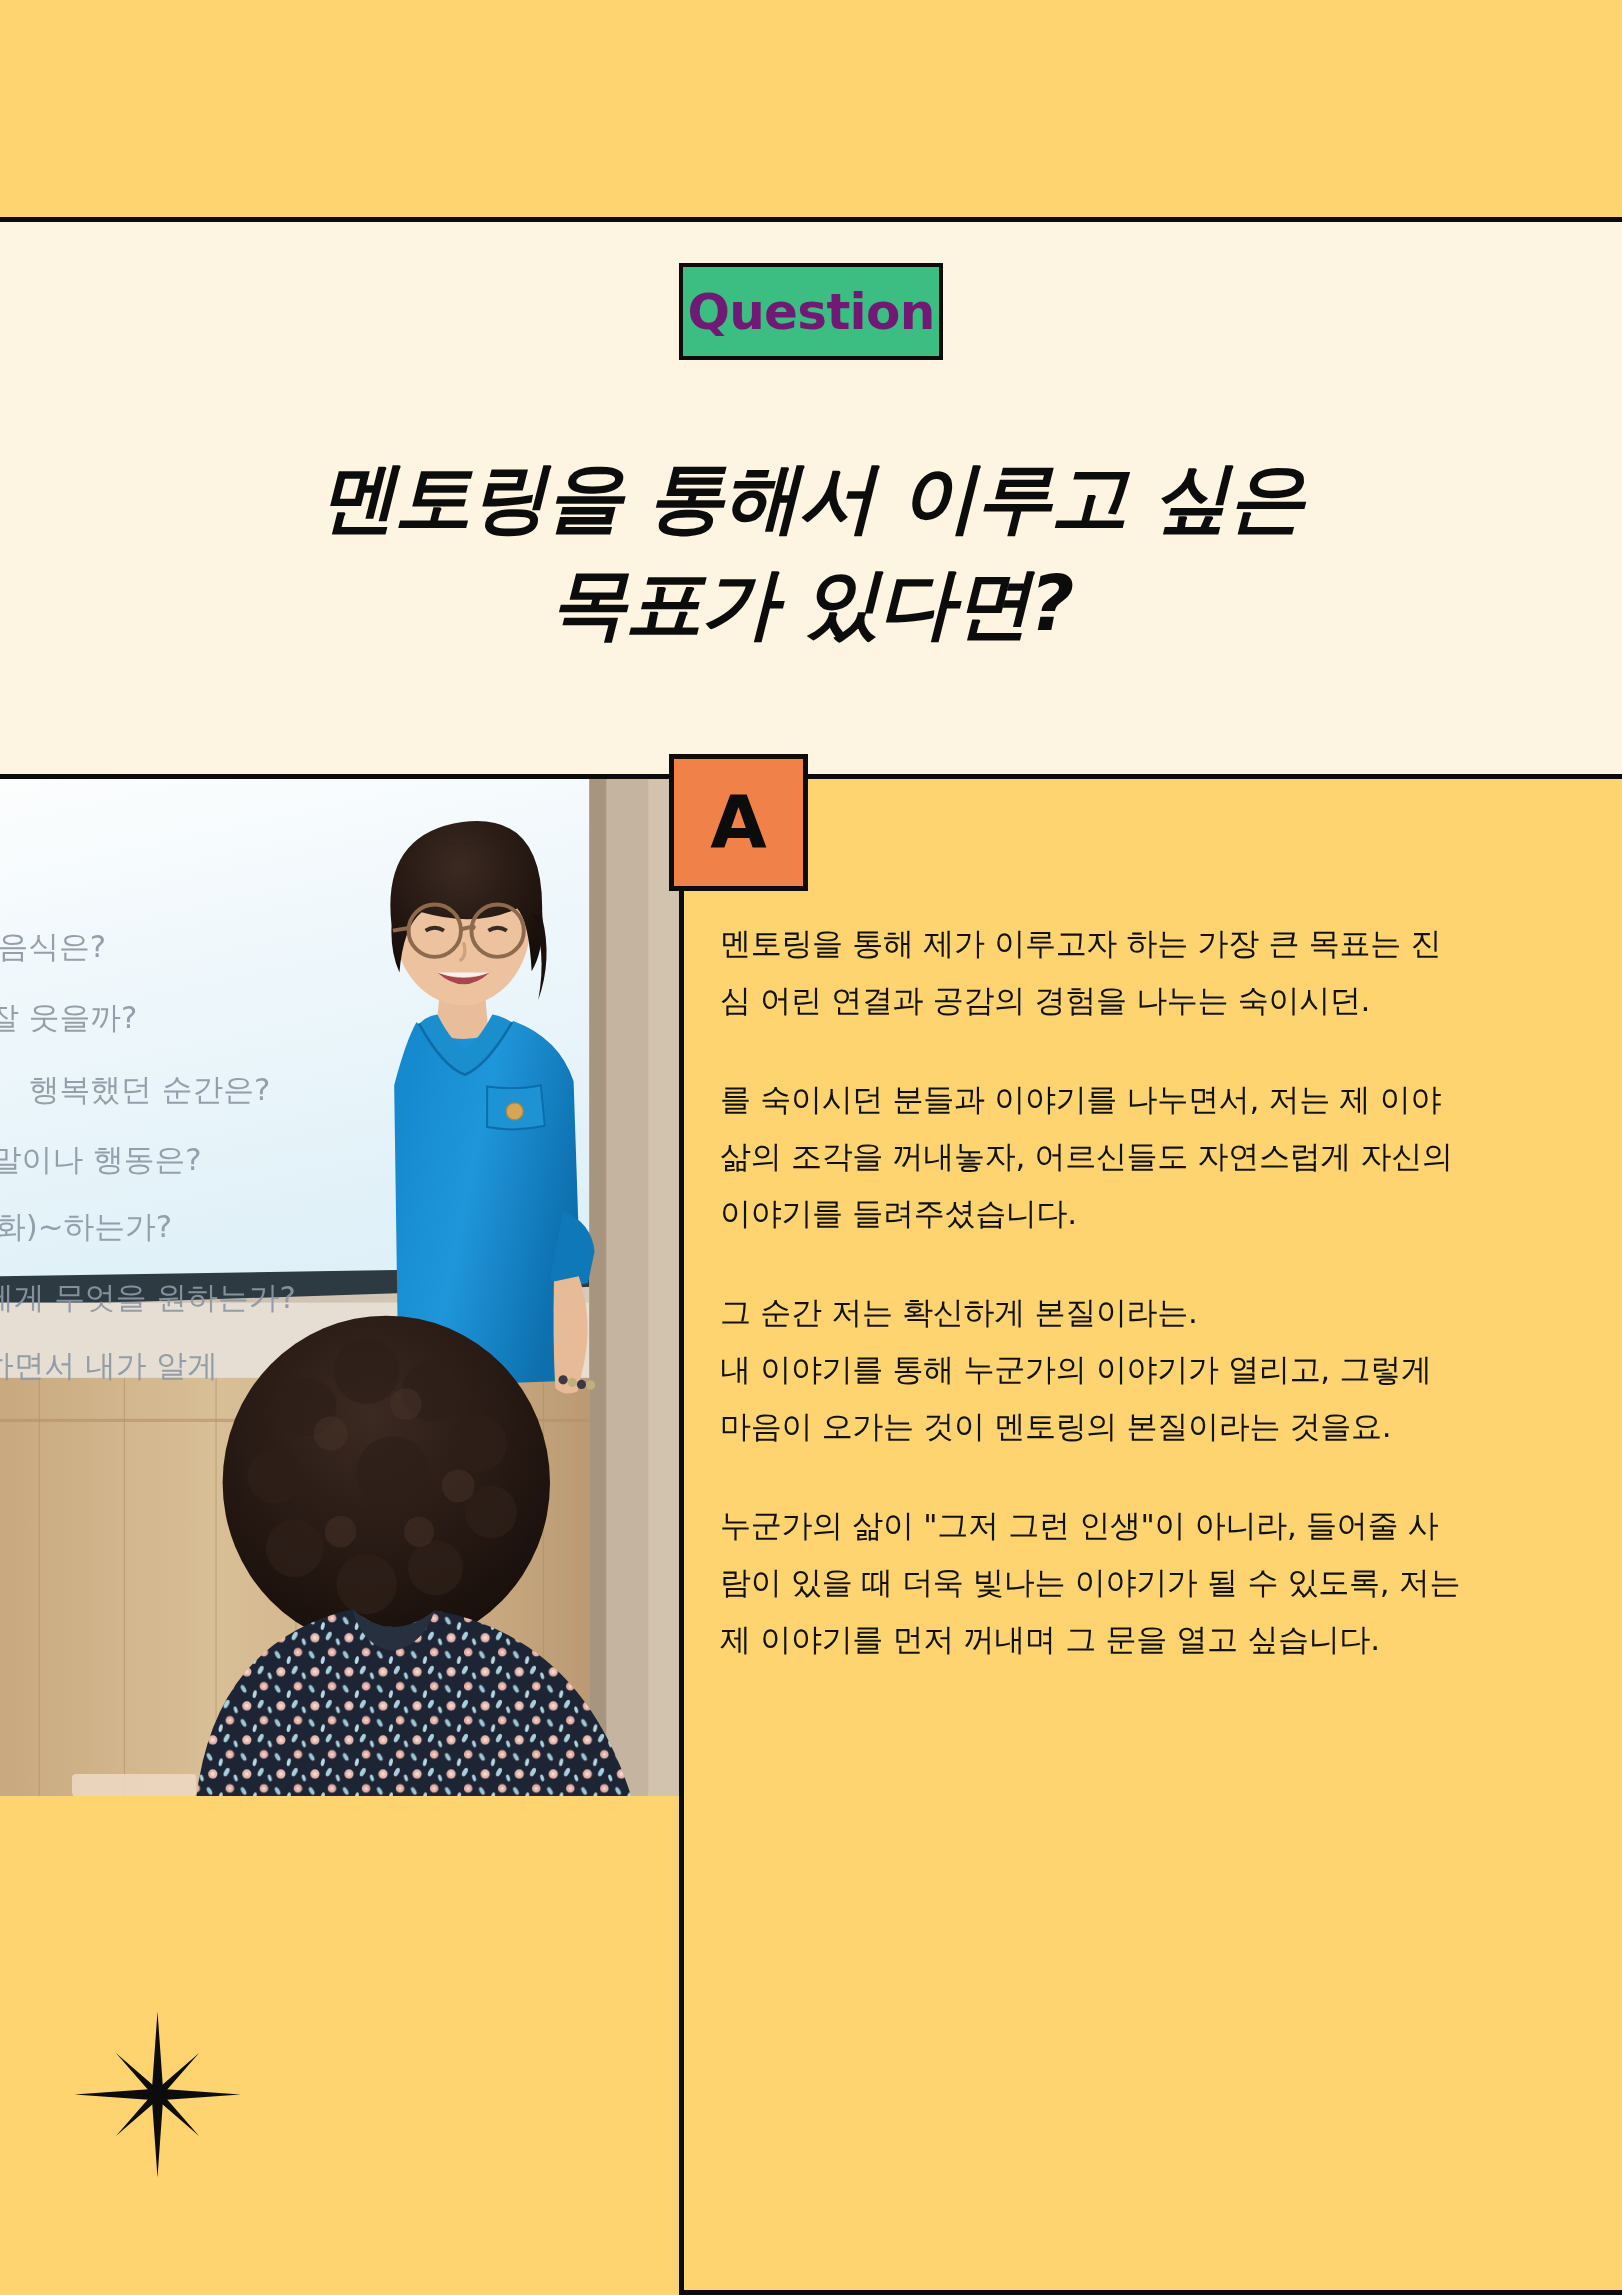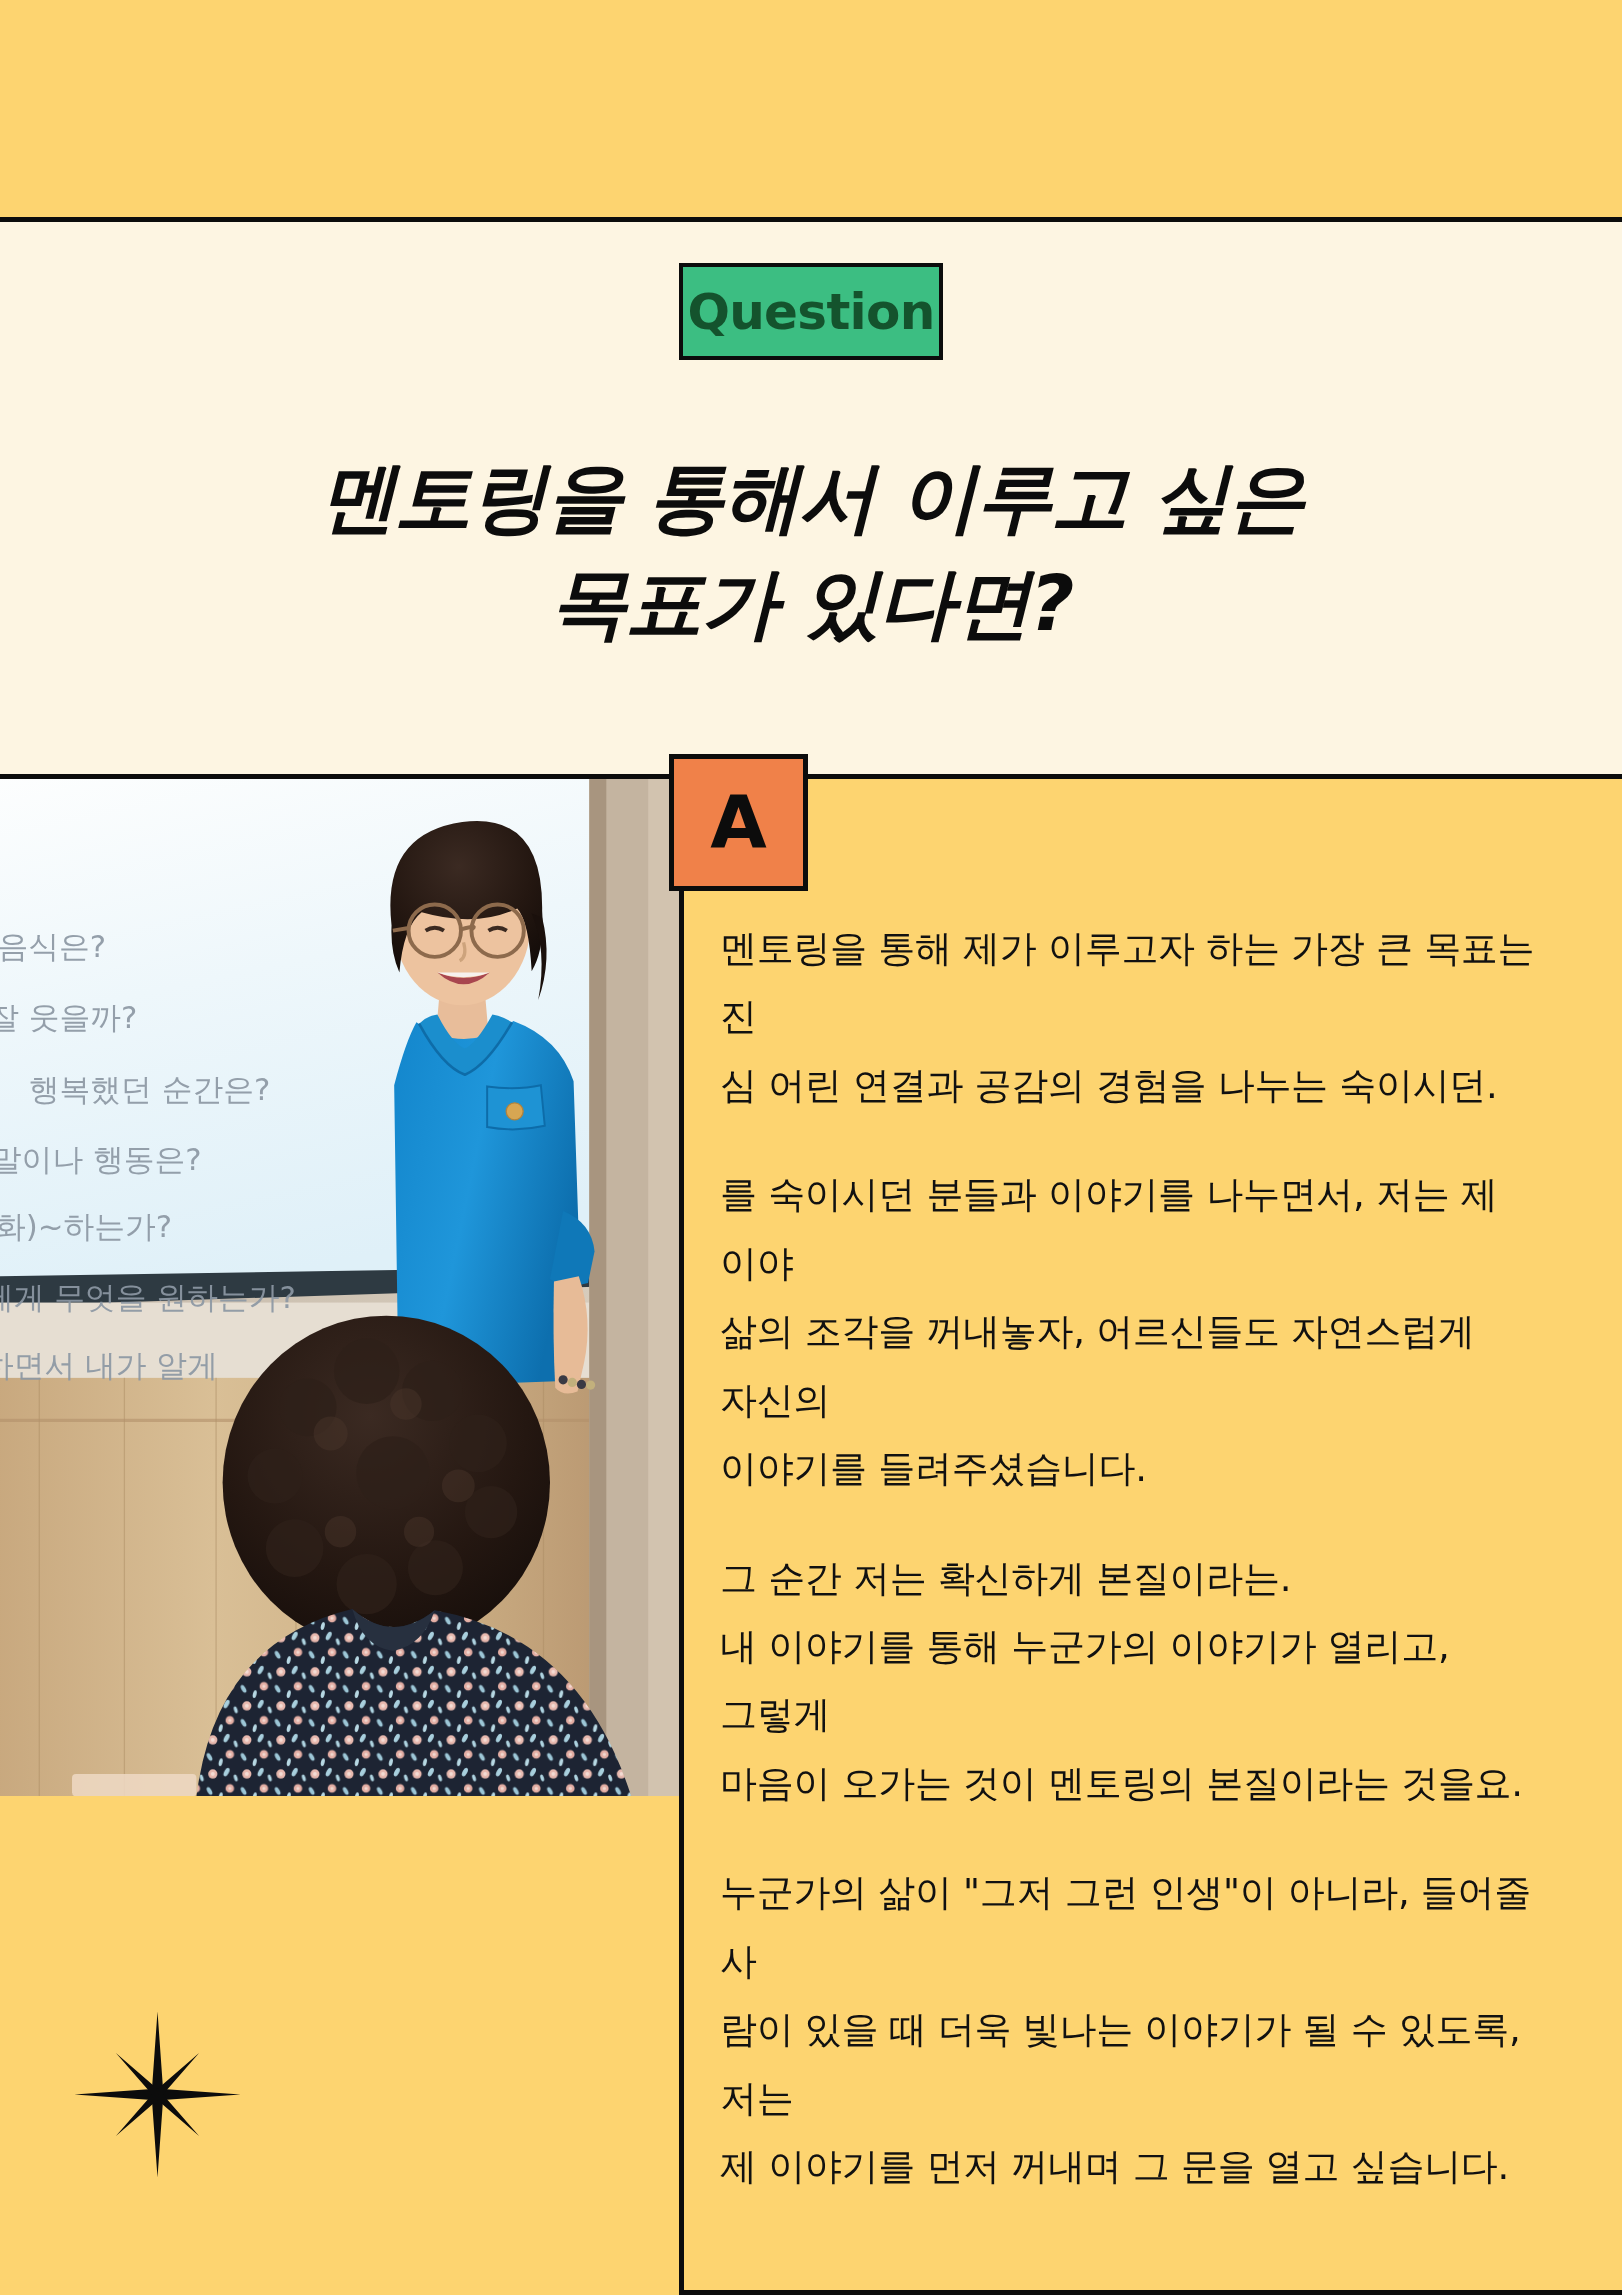--- a/index.html
+++ b/index.html
@@ -60,21 +60,21 @@
     box-sizing: border-box;
     background: #3CBE82;
     border: 4.6px solid #0c0c0c;
     display: flex;
     align-items: center;
     justify-content: center;
   }
   #question-badge .label {
     font-size: 50px;
     font-weight: 700;
-    color: #14532d;
+    color: #701a75;
     letter-spacing: -0.7px;
     line-height: 1;
   }
 
   #question-title {
     position: absolute;
     left: 0;
     top: 445px;
     width: 1623px;
     text-align: center;
@@ -149,21 +149,21 @@
     font-weight: 700;
     color: #0c0c0c;
     line-height: 1;
   }
 
   #answer-body {
     position: absolute;
     left: 720px;
     top: 915px;
     width: 848px;
-    font-size: 37px;
+    font-size: 31px;
     line-height: 1.85;
     color: #111111;
     letter-spacing: -0.3px;
     word-break: keep-all;
   }
   #answer-body p {
     margin: 0 0 41px 0;
   }
   #answer-body p:last-child { margin-bottom: 0; }
   #answer-body p .ln { display: block; }

